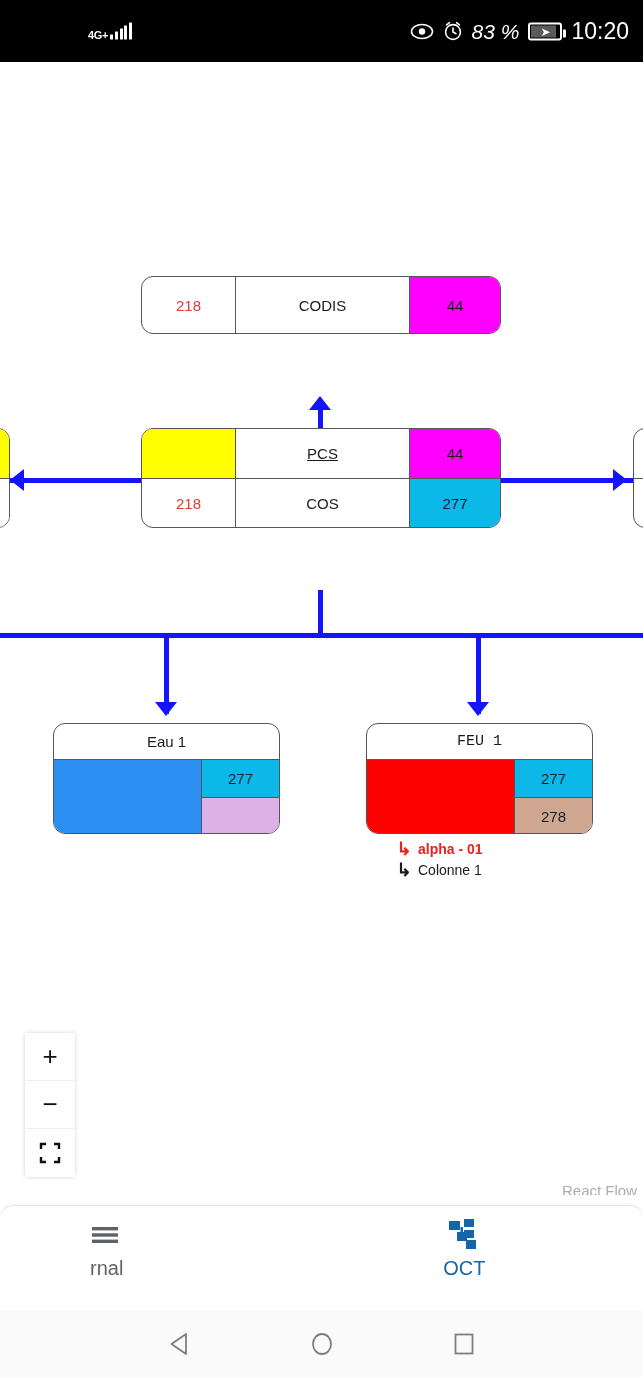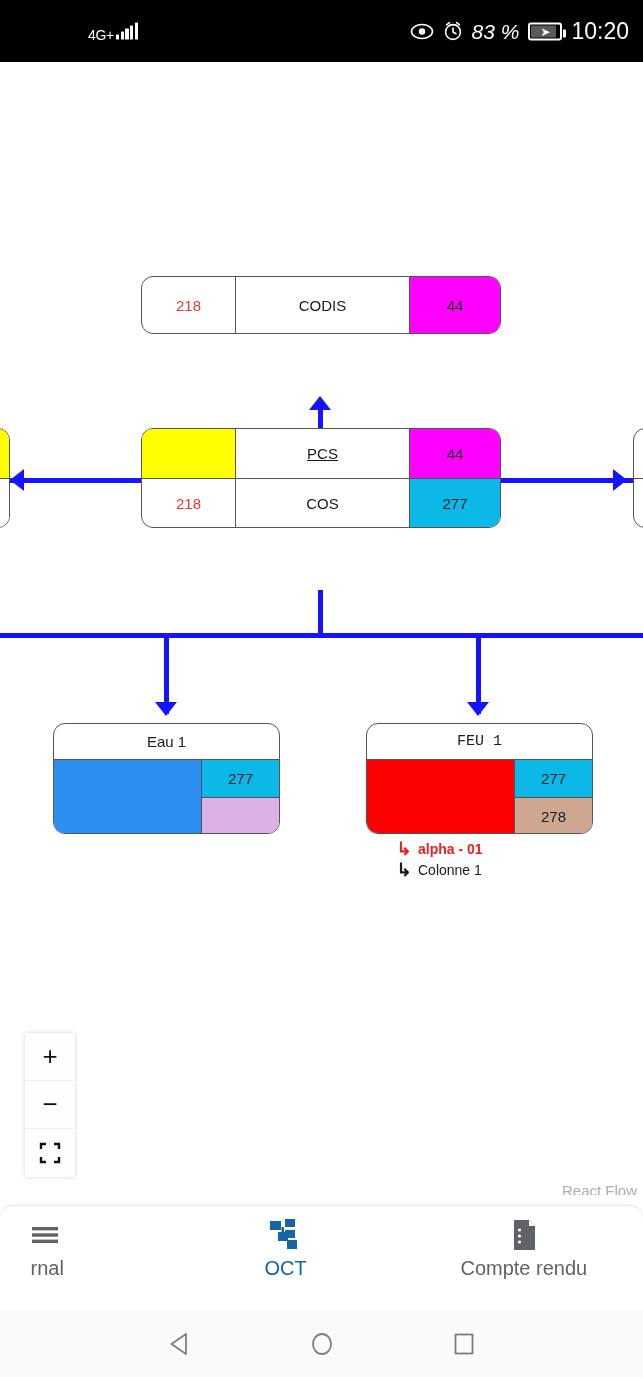--- a/index.html
+++ b/index.html
@@ -13,21 +13,21 @@
 
   
   .statusbar {
     position: absolute; top: 0; left: 0;
     width: 643px; height: 62px;
     background: #000;
     color: #fff;
     display: flex; align-items: center;
   }
   .sb-left { position:absolute; left: 88px; top: 50%; transform: translateY(-50%); display:flex; align-items:flex-end; gap:2px; }
-  .net-txt { font-size: 14px; line-height: 9px; font-weight: 400; letter-spacing: -0.3px; }
+  .net-txt { font-size: 11px; line-height: 9px; font-weight: 700; letter-spacing: -0.3px; }
   .bars { display:flex; align-items:flex-end; gap:1.5px; height: 17px; }
   .bars i { display:block; width:3.2px; background:#fff; border-radius:0.5px; }
   .bars i:nth-child(1){height:5px;} .bars i:nth-child(2){height:8px;}
   .bars i:nth-child(3){height:11px;} .bars i:nth-child(4){height:14px;} .bars i:nth-child(5){height:17px;}
 
   .sb-right { position:absolute; right: 14px; top: 50%; transform: translateY(-50%);
               display:flex; align-items:center; gap:9px; }
   .sb-icon { display:flex; align-items:center; }
   .sb-pct { font-size: 21px; letter-spacing: 0px; font-style: italic; }
   .sb-time { font-size: 23px; letter-spacing: 0px; }
@@ -285,32 +285,20 @@
           <rect x="11" y="14" width="10" height="9" fill="#1565a8"></rect>
           <rect x="20" y="22" width="10" height="9" fill="#1565a8"></rect>
           <rect x="14.5" y="9" width="2.5" height="8" fill="#1565a8"></rect>
         </svg>
       </span>
       <span class="lbl">OCT</span>
     </div>
 
 
 
-    <div class="navitem">
-      <span class="ico">
-        <svg width="32" height="34" viewBox="0 0 32 34">
-          <path d="M6 2 H21 L27 8 V32 H6 Z" fill="#5f6368"></path>
-          <path d="M21 2 V8 H27 Z" fill="#fff"></path>
-          <circle cx="11.5" cy="12" r="1.6" fill="#fff"></circle>
-          <circle cx="11.5" cy="18" r="1.6" fill="#fff"></circle>
-          <circle cx="11.5" cy="24" r="1.6" fill="#fff"></circle>
-        </svg>
-      </span>
-      <span class="lbl">Compte rendu</span>
-    </div>
   </div>
 
   <div class="sysnav">
     <div>
       <svg width="30" height="30" viewBox="0 0 30 30">
           <path d="M21 5 L6.5 15 L21 25 Z" fill="none" stroke="#7b7f82" stroke-width="1.8" stroke-linejoin="round"></path>
         </svg>
     </div>
     <div>
       <svg width="30" height="30" viewBox="0 0 30 30">

